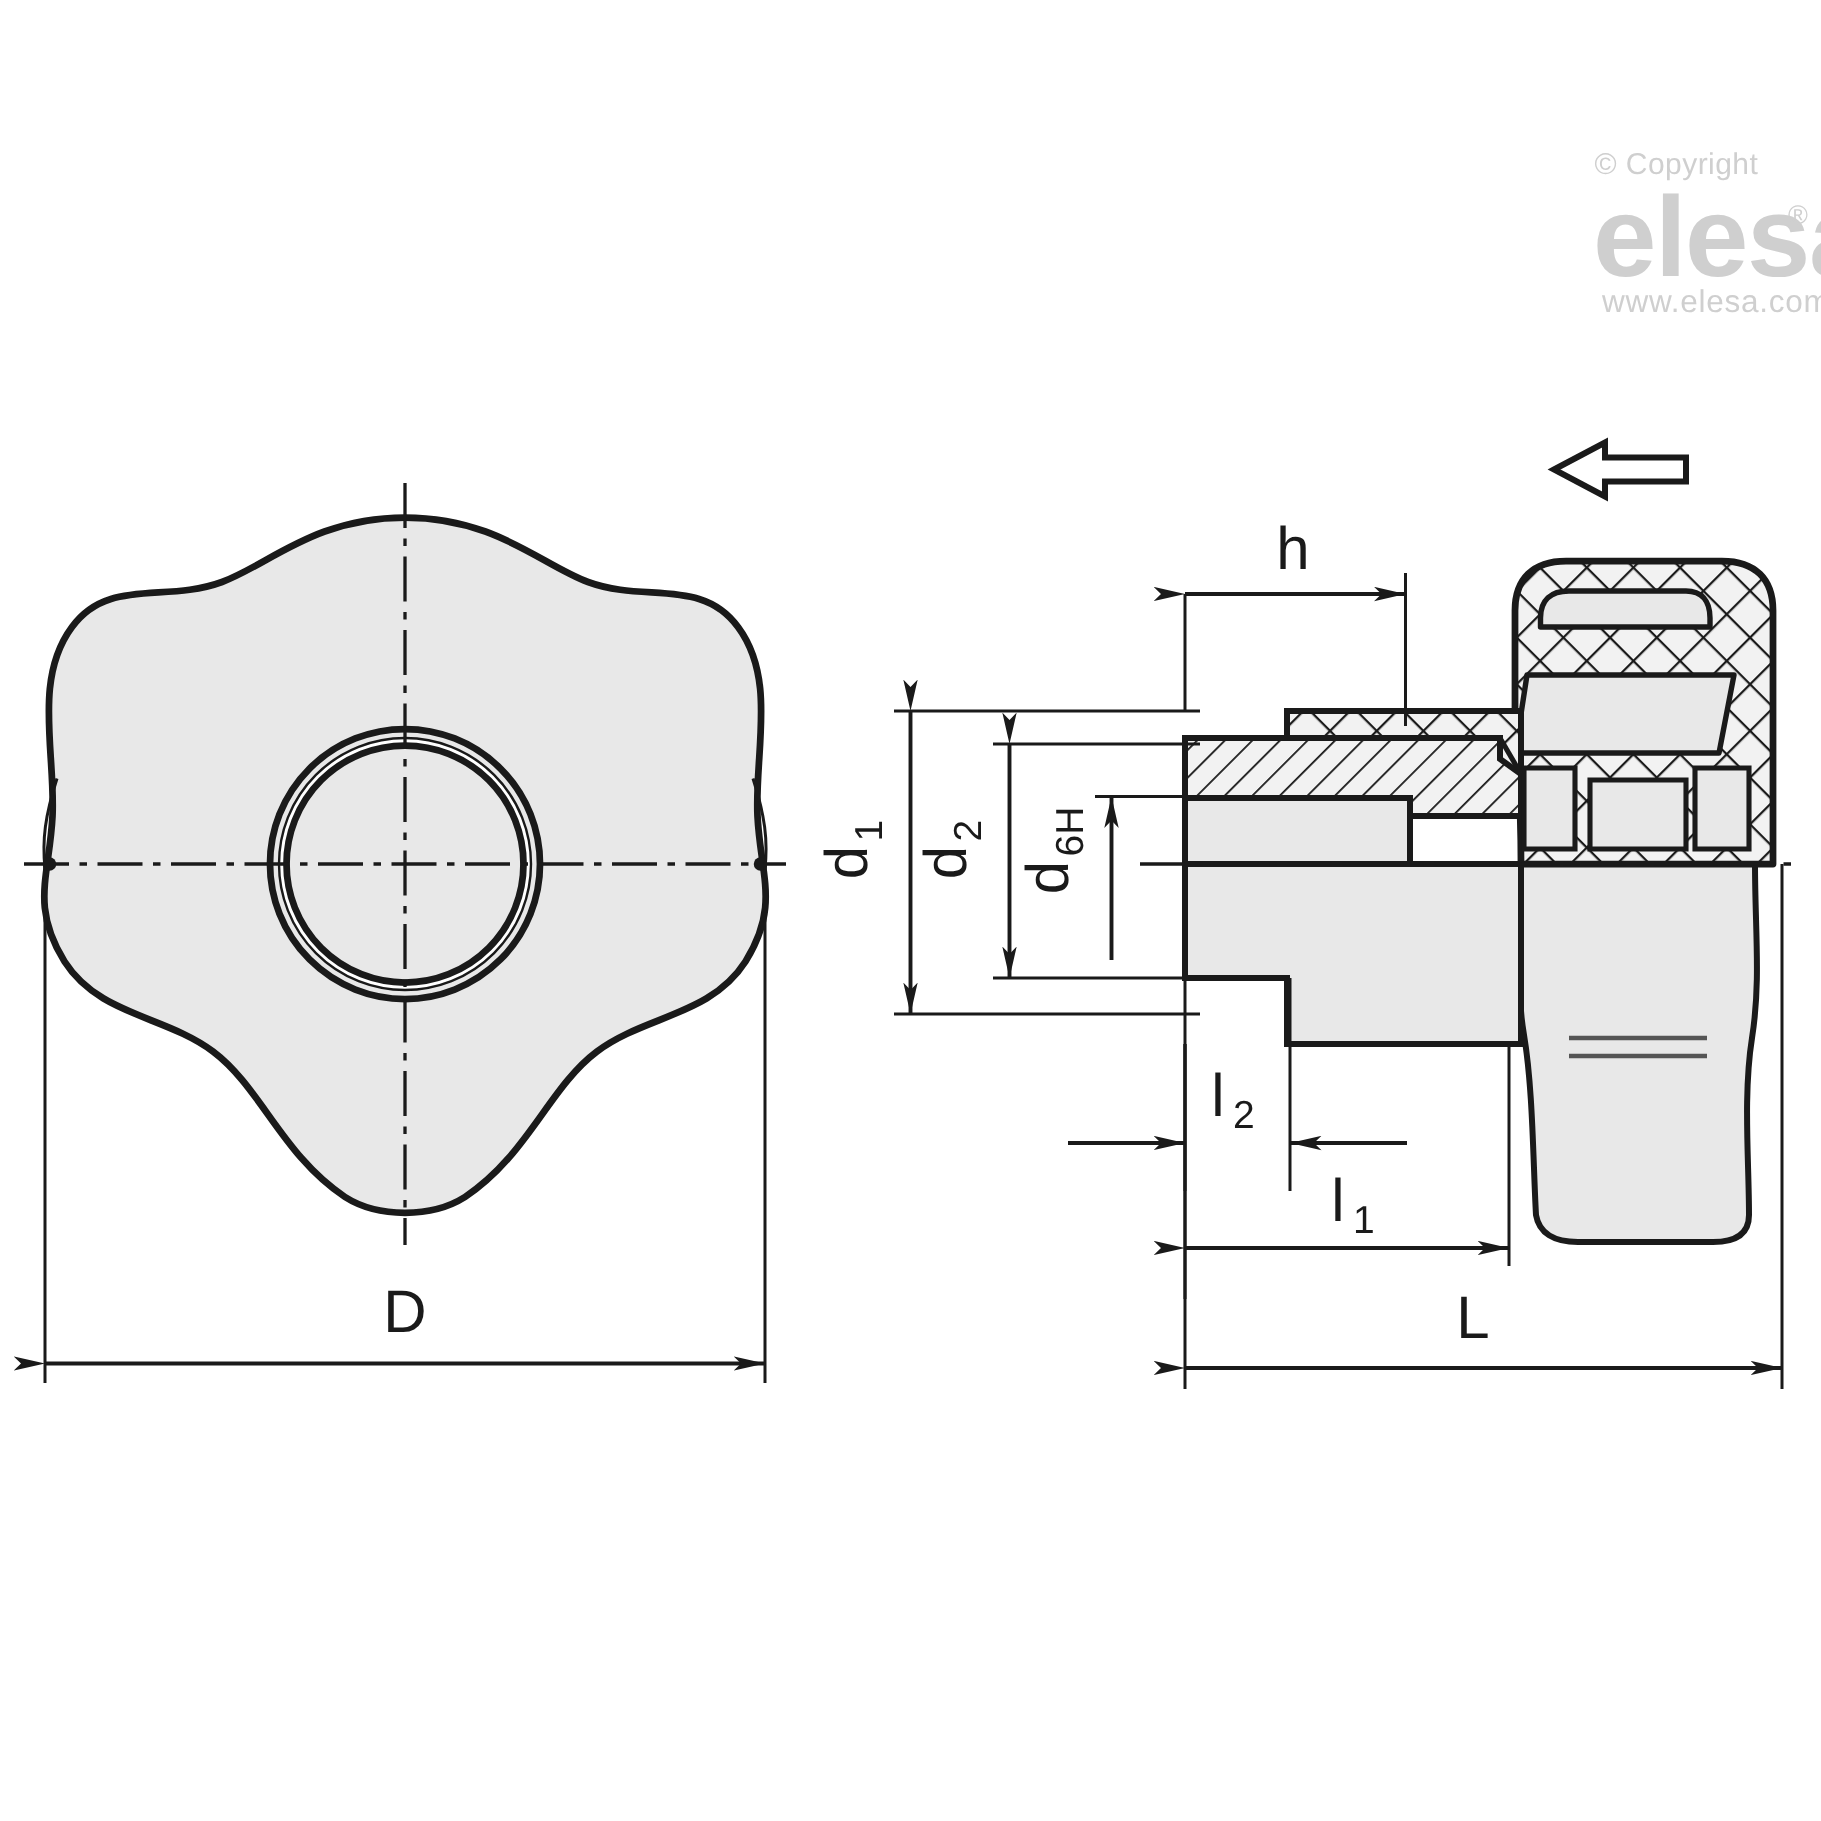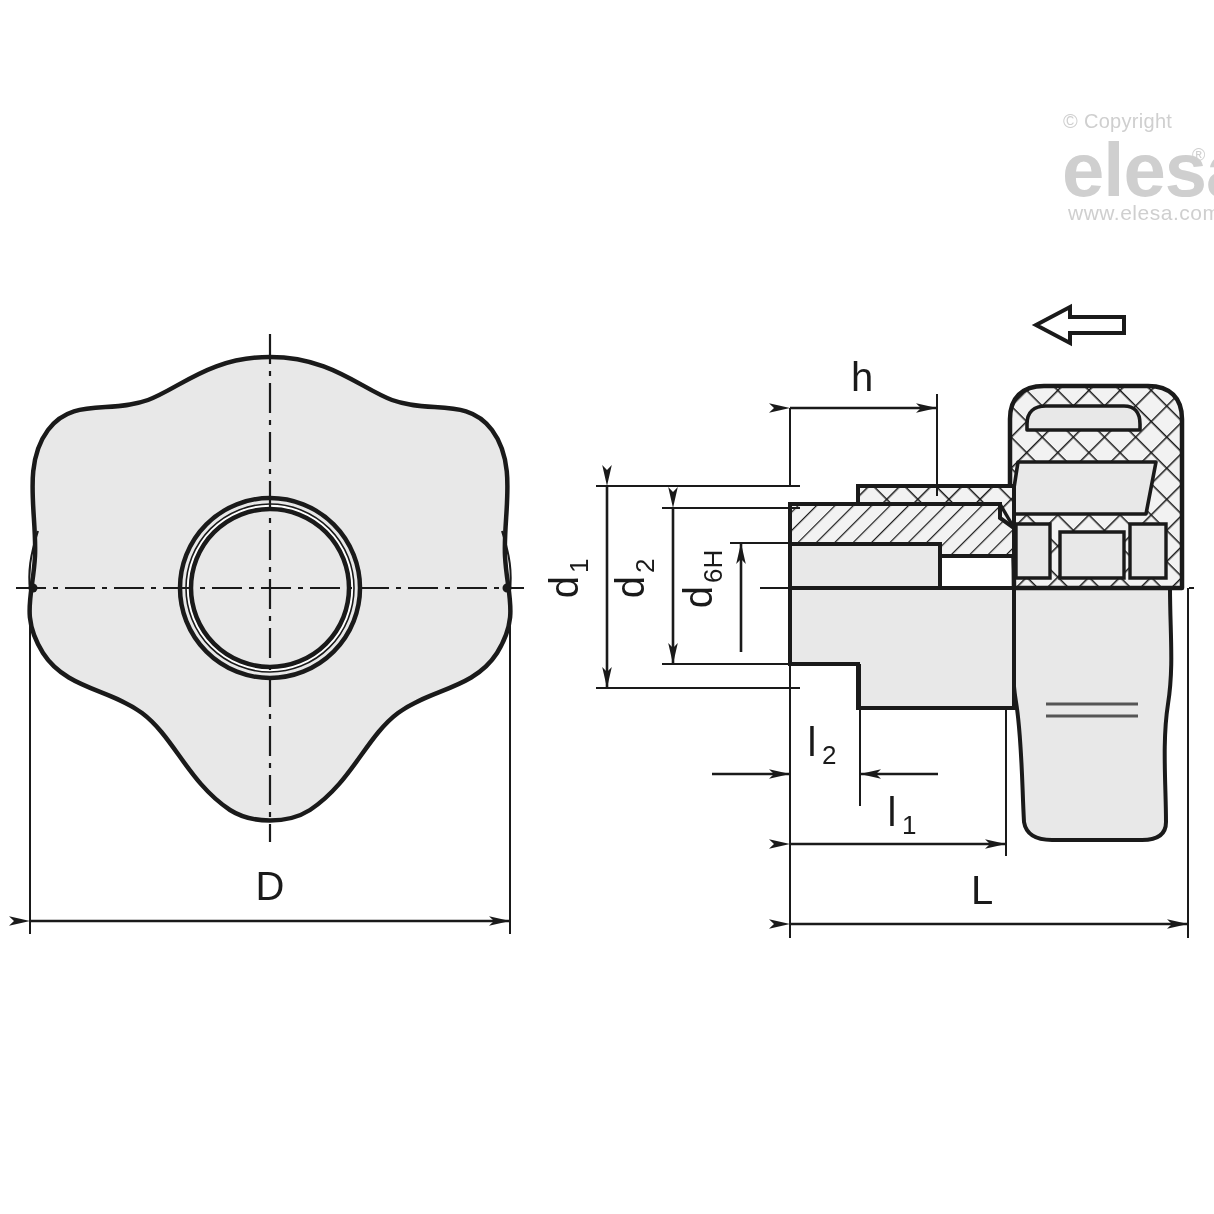--- a/index.html
+++ b/index.html
@@ -9,21 +9,21 @@
   }
   body {
     width: 1214px;
     height: 1214px;
     font-family: "Liberation Sans", sans-serif;
     position: relative;
     overflow: hidden;
   }
   #root {
     position: absolute;
-    left: 0; top: 16px;
+    left: 0; top: 4px;
     width: 1214px;
     height: 989px;
   }
   svg.sheet {
     position: absolute;
     left: 0; top: 0;
     width: 1214px;
     height: 1214px;
     display: block;
   }

